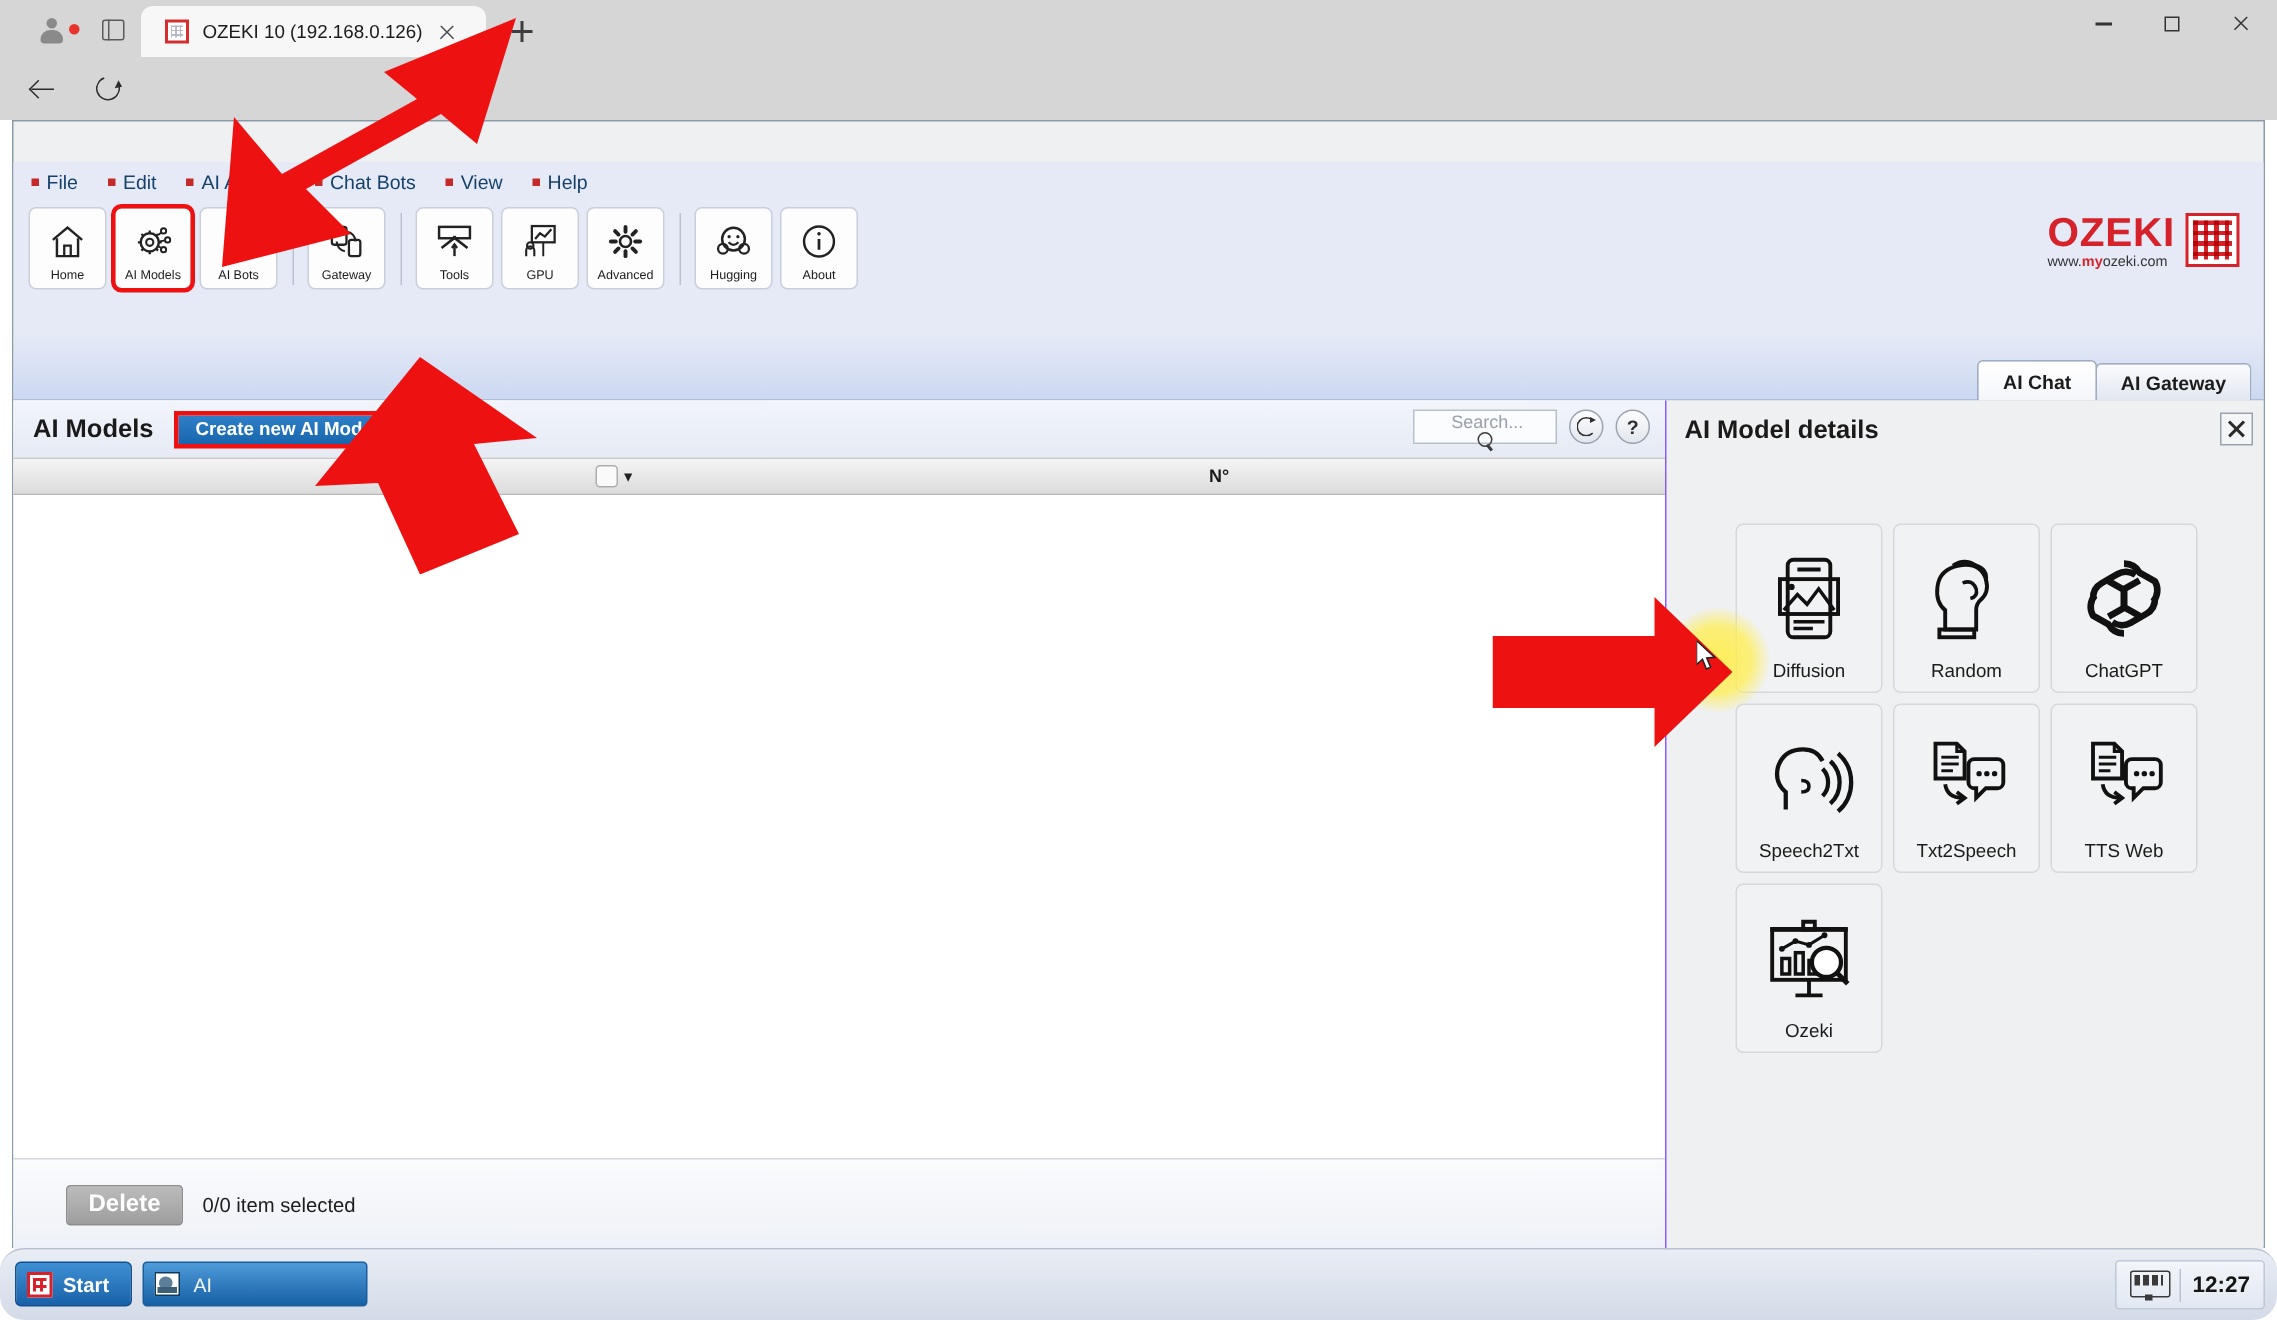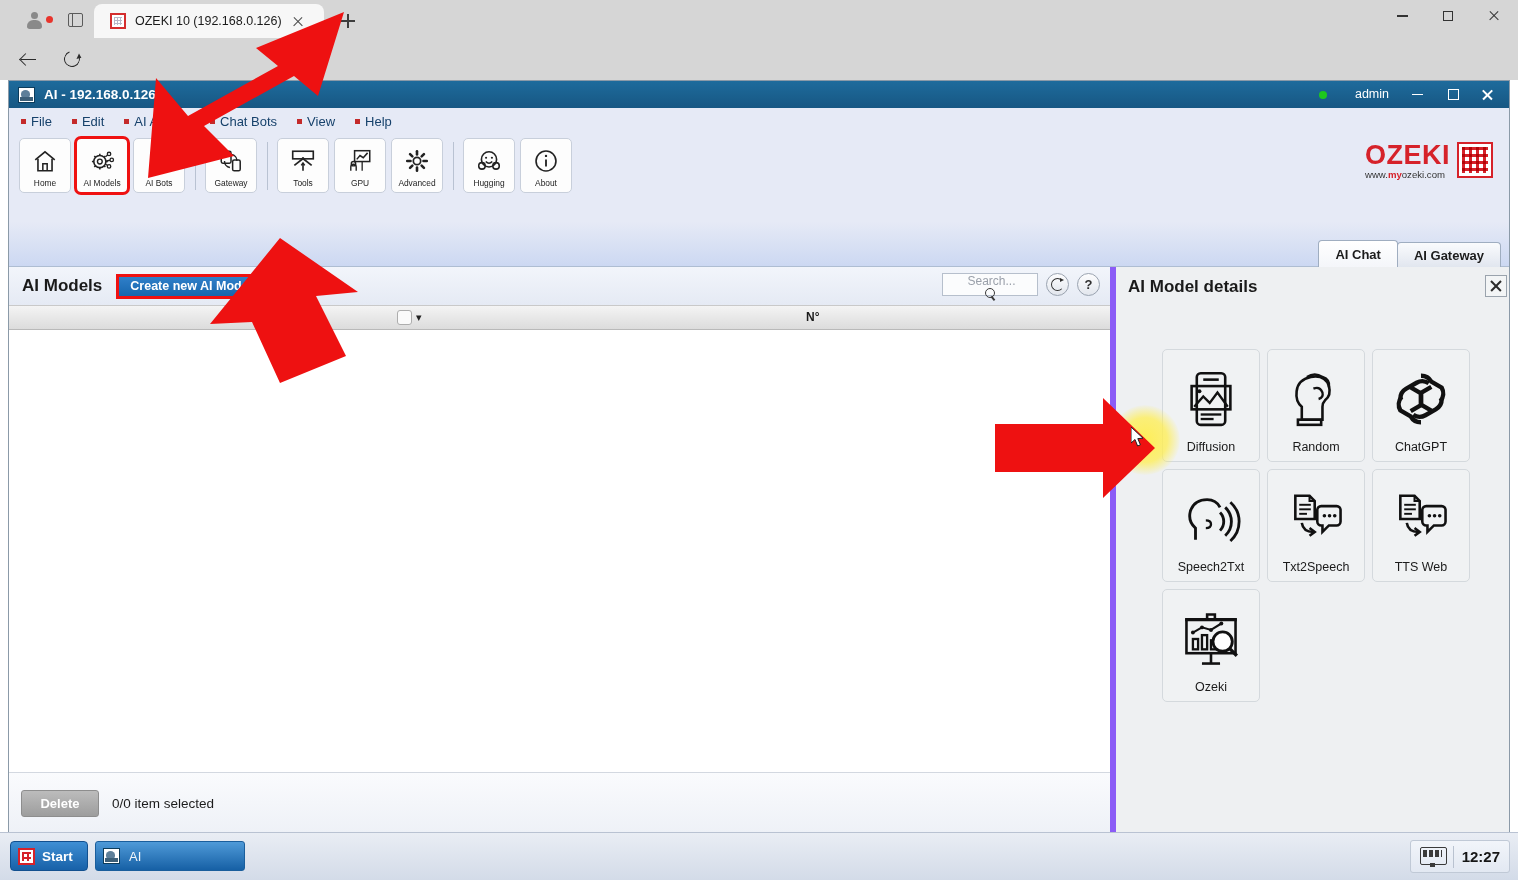--- a/index.html
+++ b/index.html
@@ -156,46 +156,46 @@
 
   #table-head { position:absolute; left:0; top:38px; width:1101px; height:25px;
     background:linear-gradient(#f4f4f4,#dcdcdc); border-top:1px solid #c9c9c9; border-bottom:1px solid #b9b9b9; }
   #th-check { position:absolute; left:388px; top:4px; width:15px; height:15px; border:1px solid #adadad; border-radius:3px; background:#fafafa; }
   #th-caret { position:absolute; left:407px; top:5px; font-size:11px; color:#222; }
   #th-no { position:absolute; left:797px; top:4px; font-size:12px; font-weight:bold; color:#1c1c1c; }
 
   #table-body { position:absolute; left:0; top:63px; width:1101px; height:440px; background:#fff; }
   #pane-footer { position:absolute; left:0; top:505px; width:1101px; height:61px;
     background:linear-gradient(#fafbfd,#eef1f7); border-top:1px solid #d3d8e0; display:flex; align-items:center; }
-  #delete-btn { margin-left:12px; width:78px; height:27px; background:linear-gradient(#bcbcbc,#9d9d9d);
-    border:1px solid #8d8d8d; border-radius:3px; color:#fff; font-size:13px; font-weight:bold;
+  #delete-btn { margin-left:35px; width:78px; height:27px; background:linear-gradient(#bcbcbc,#9d9d9d);
+    border:1px solid #8d8d8d; border-radius:3px; color:#fff; font-size:16px; font-weight:bold;
     display:flex; align-items:center; justify-content:center; }
   #sel-status { margin-left:13px; font-size:13.5px; color:#1c1c1c; }
 
   
   #right-pane { position:absolute; left:1101px; top:186px; width:399px; height:566px;
-    background:#eef0f2; border-left:6px solid #8b5cf6; }
+    background:#eef0f2; border-left:1px solid #8b5cf6; }
   #rp-header { position:absolute; left:0; top:0; width:399px; height:40px; display:flex; align-items:center; }
   #rp-title { margin-left:12px; font-size:17px; font-weight:bold; color:#1a1a1a; }
   #rp-close { position:absolute; right:8px; top:8px; width:22px; height:22px; border:1px solid #9aa3ad;
     background:#f3f5f6; display:flex; align-items:center; justify-content:center; }
   #rp-close .x { width:14px; height:14px; position:relative; }
   #rp-close .x:before,#rp-close .x:after{ content:""; position:absolute; left:0; top:6.3px; width:14px; height:1.8px; background:#2b2b2b; }
   #rp-close .x:before{ transform:rotate(45deg);} #rp-close .x:after{ transform:rotate(-45deg);}
   #rp-instruction { position:absolute; left:0; top:42px; width:399px; text-align:center; font-size:13.5px; color:#1d1d1d; }
   #model-grid { position:absolute; left:46px; top:82px; width:310px; display:flex; flex-wrap:wrap; gap:7px; }
   .model-tile { width:98px; height:113px; background:#f0f2f3; border:1px solid #d4d9dd; border-radius:5px;
     display:flex; flex-direction:column; align-items:center; justify-content:center; position:relative; }
   .model-tile .mlabel { position:absolute; bottom:7px; font-size:12.5px; color:#1b1b1b; white-space:nowrap; }
   .model-tile .msvg { width:62px; height:62px; margin-bottom:14px; }
   .tile-hl { border:3px solid #ef1111; }
 
   
   #taskbar { position:absolute; left:0; top:832px; width:1518px; height:48px;
-    background:linear-gradient(#e9edf4,#d3dbe8); border-top:1px solid #b9c2d2; }
+    background:linear-gradient(#e9edf4,#d3dbe8); border-top:1px solid #b9c2d2;border-radius:16px; }
   #start-btn { position:absolute; left:10px; top:8px; width:78px; height:30px; border-radius:4px;
     background:linear-gradient(#3f8fd4,#1861a8); border:1px solid #12508f; display:flex; align-items:center; padding-left:7px; }
   .start-ico { width:17px; height:17px; border:2px solid #d6222a; background:#fff; position:relative; flex:0 0 auto; }
   .start-ico:before{ content:""; position:absolute; inset:2px;
     background: repeating-linear-gradient(to right,#d6222a 0 2px,transparent 2px 5px),
                 repeating-linear-gradient(to bottom,#d6222a 0 2px,transparent 2px 5px); }
   #start-label { color:#fff; font-size:13.5px; font-weight:bold; margin-left:7px; }
   #task-ai { position:absolute; left:95px; top:8px; width:150px; height:30px; border-radius:3px;
     background:linear-gradient(#4f9ad8,#1660a5); border:1px solid #1a5e9c; display:flex; align-items:center; padding-left:7px; }
   .task-ico { width:17px; height:16px; background:#fff; border:1px solid #0c3c5c; position:relative; flex:0 0 auto; }
@@ -286,35 +286,20 @@
         <span class="more-dots">⋯</span>
       </div>
     <div class="chr-ico" id="ico-copilot">
         <div class="copilot"></div>
       </div>
   </div>
 </div>
 
 <div id="app-window">
 
-  <div id="app-titlebar">
-    <div class="app-ico-mini"></div>
-    <div id="app-title">AI - 192.168.0.126</div>
-    <div id="app-user-dot"></div>
-    <div id="app-user">admin</div>
-    <div class="appwin-btn" id="app-min">
-        <div class="awb-min"></div>
-      </div>
-    <div class="appwin-btn" id="app-max">
-        <div class="awb-max"></div>
-      </div>
-    <div class="appwin-btn" id="app-close">
-        <div class="awb-close"></div>
-      </div>
-  </div>
 
   <div id="ribbon-area">
 
     <div id="menubar">
       <div class="menu-item">
           <span class="menu-bullet"></span>
           <span>File</span>
         </div>
       <div class="menu-item">
           <span class="menu-bullet"></span>

